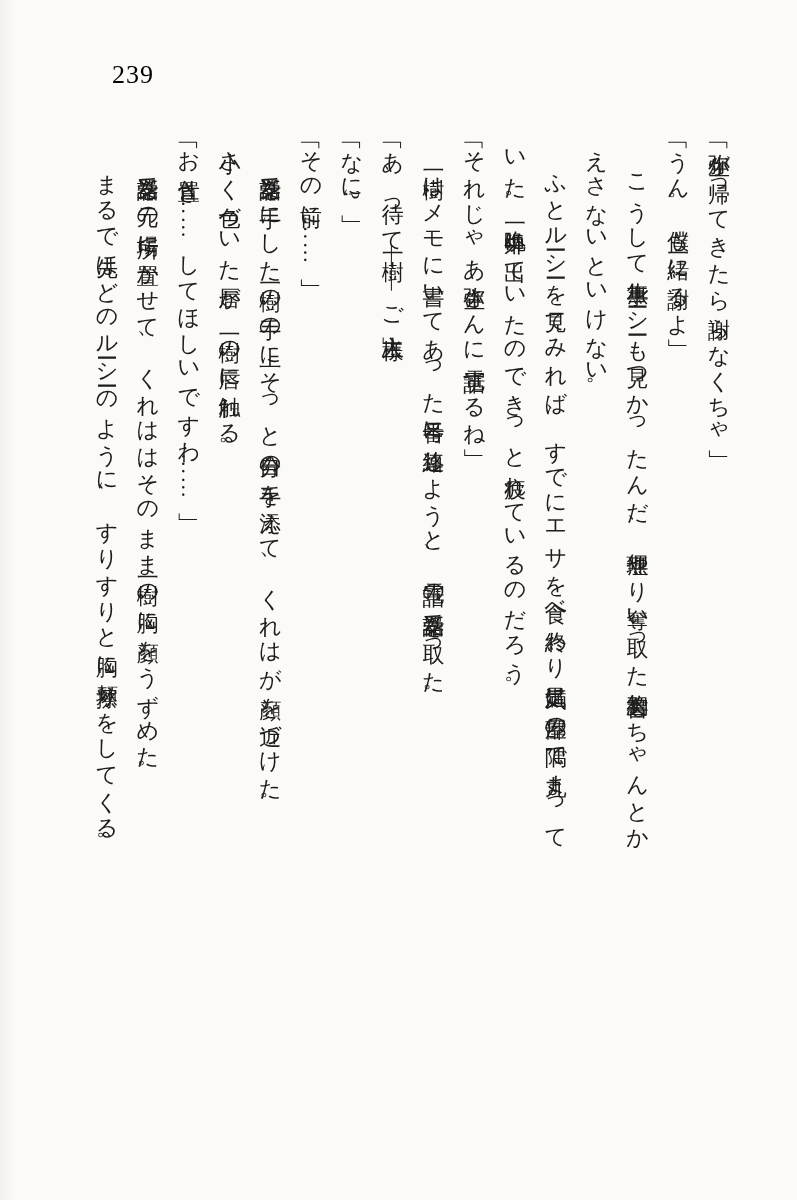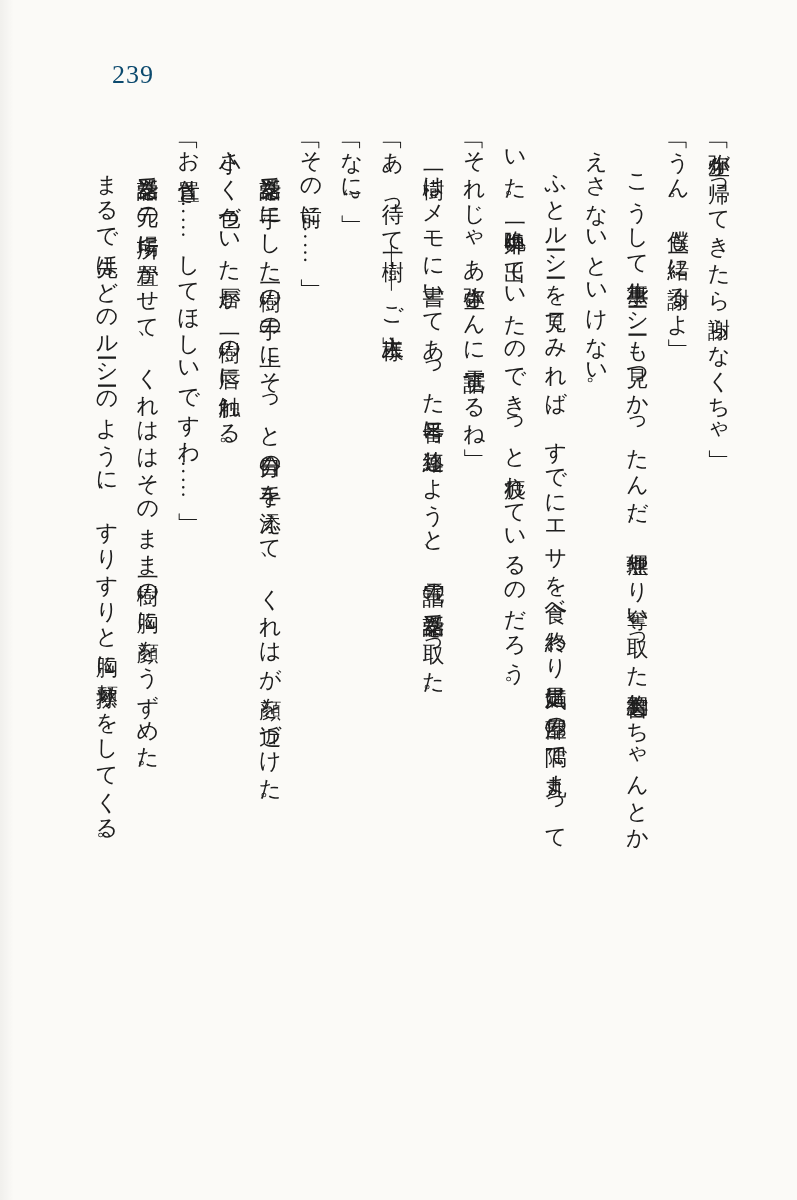--- a/index.html
+++ b/index.html
@@ -17,21 +17,21 @@
   .page {
     position: absolute;
     inset: 0;
   }
   .page-number {
     position: absolute;
     top: 60px;
     left: 112px;
     font-size: 26px;
     letter-spacing: 1px;
-    color: #0c4a6e;
+    color: #000000;
     font-family: "Liberation Serif", "DejaVu Serif", serif;
   }
   .text-columns {
     position: absolute;
     top: 135px;
     right: 58px;
     height: 905px;
     display: flex;
     flex-direction: row-reverse; 
     align-items: flex-start;

